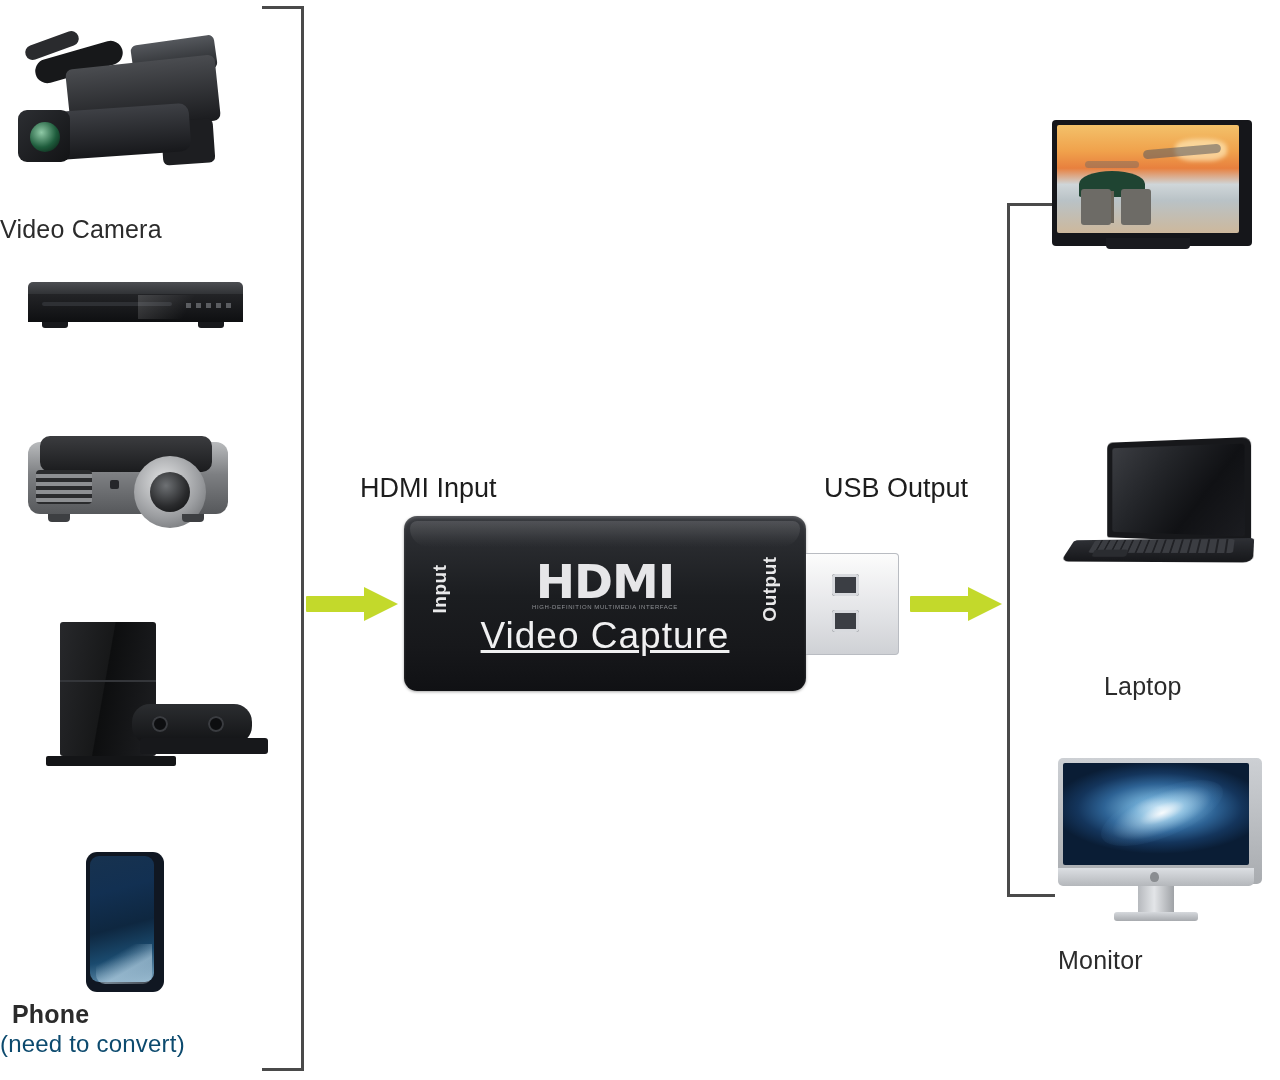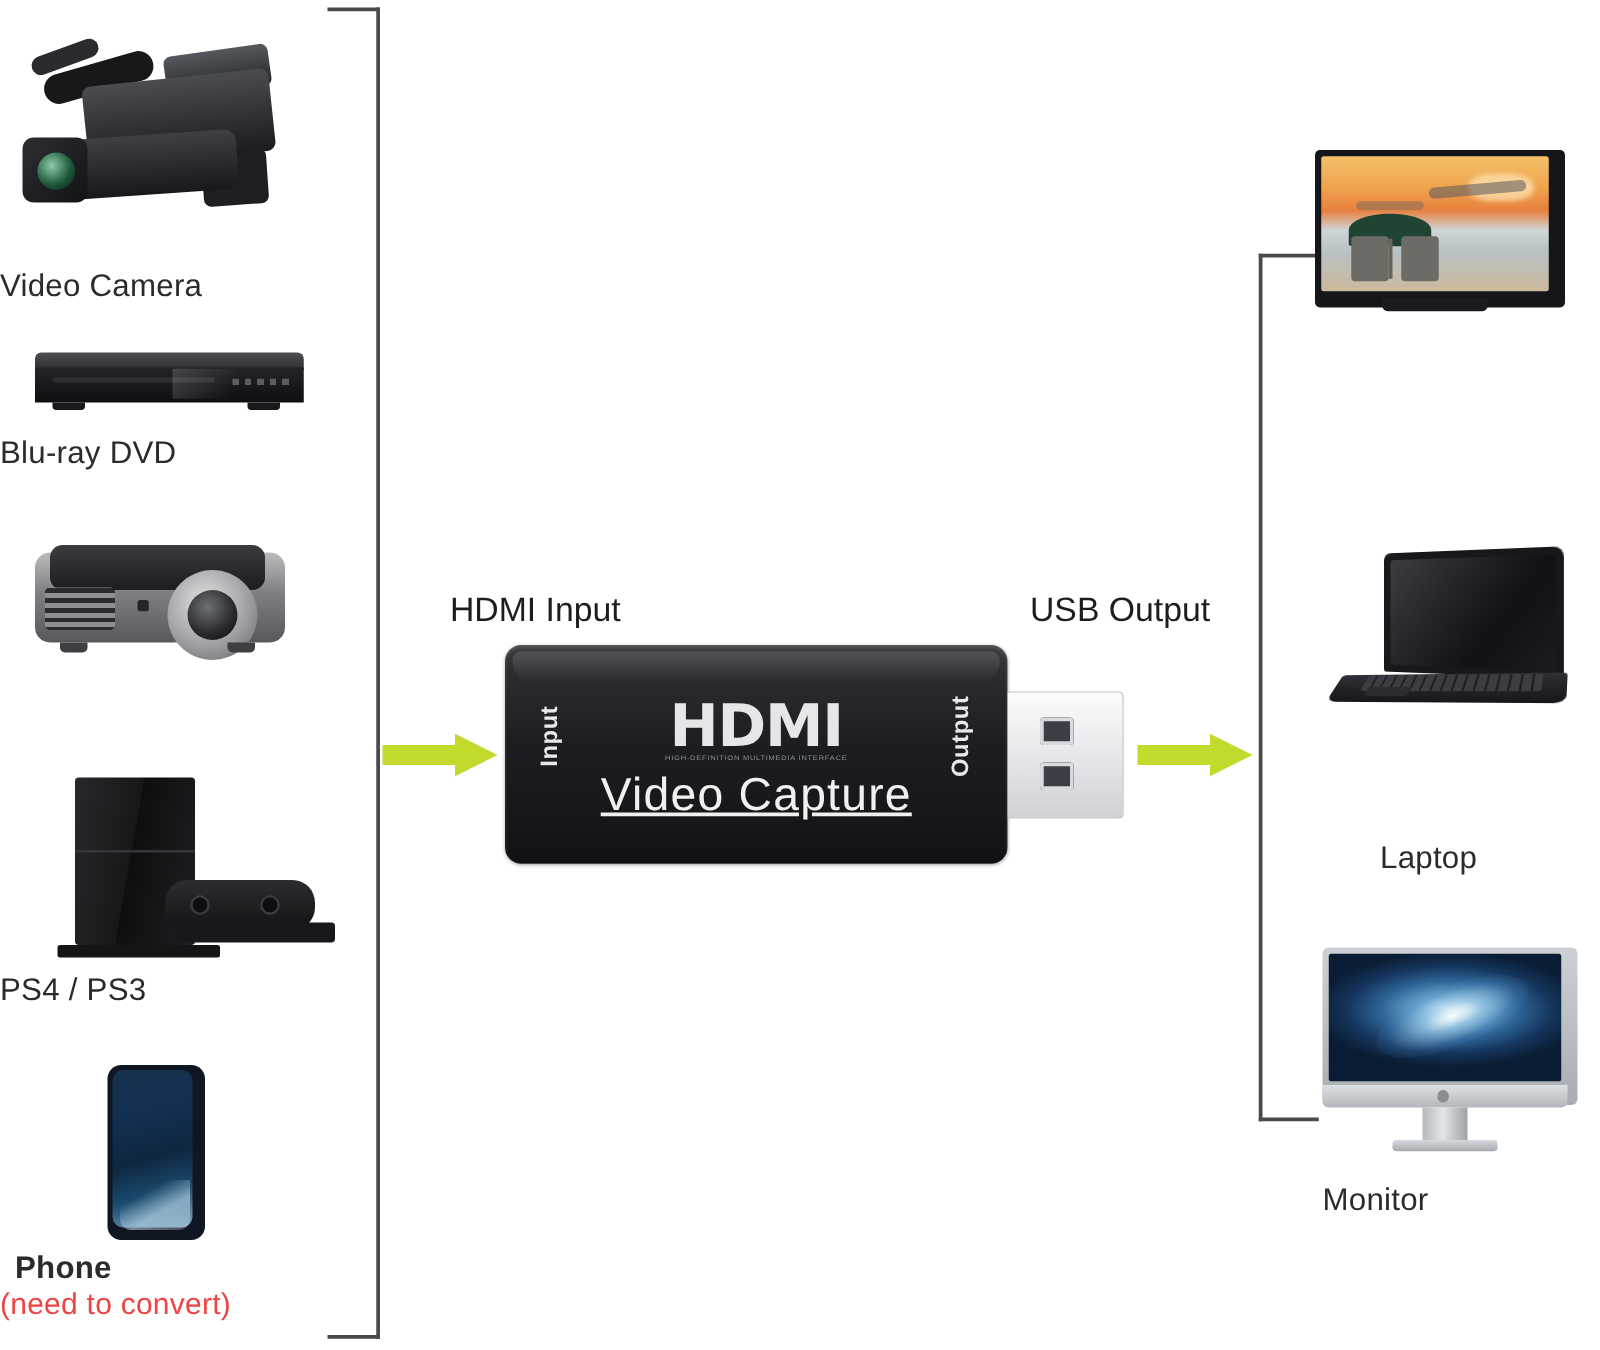--- a/index.html
+++ b/index.html
@@ -20,21 +20,21 @@
   }
   .lbl {
     position: absolute;
     text-align: left;
     color: #2b2b2b;
     font-size: 25px;
     font-weight: 400;
     letter-spacing: .2px;
     white-space: nowrap;
   }
-  .lbl.warn { color: #ef4444; font-size: 24px; }
+  .lbl.warn { color: #0c4a6e; font-size: 24px; }
   .sec-head {
     position: absolute;
     font-size: 27px;
     color: #1d1d1d;
     font-weight: 500;
     white-space: nowrap;
   }
 
   
   .bk-v { position: absolute; width: 3px; background: #4a4a4a; }
@@ -236,21 +236,20 @@
 
   <div class="dev" id="bluray" style="left:18px;top:272px;width:232px;height:60px;">
     <div class="top"></div>
       <div class="front"></div>
       <div class="slot"></div>
     <div class="leds"></div>
       <div class="shine"></div>
       <div class="f1"></div>
       <div class="f2"></div>
   </div>
-  <div class="lbl" style="left:0px;top:348px;width:264px;">Blu-ray DVD</div>
 
   <div class="dev" id="projector" style="left:14px;top:420px;width:228px;height:110px;">
     <div class="shell"></div>
       <div class="lid"></div>
       <div class="vent"></div>
     <div class="btn"></div>
       <div class="lensring"></div>
       <div class="lens"></div>
     <div class="f1"></div>
       <div class="f2"></div>
@@ -258,21 +257,20 @@
 
   <div class="dev" id="ps4" style="left:32px;top:608px;width:240px;height:160px;">
     <div class="box"></div>
       <div class="split"></div>
       <div class="base"></div>
     <div class="pad"></div>
       <div class="stk1"></div>
       <div class="stk2"></div>
       <div class="padbar"></div>
   </div>
-  <div class="lbl" style="left:0px;top:778px;width:248px;">PS4 / PS3</div>
 
   <div class="dev" id="phone" style="left:86px;top:852px;width:78px;height:140px;">
     <div class="shell"></div>
       <div class="screen"></div>
       <div class="ridge"></div>
   </div>
   <div class="lbl" style="left:12px;top:1000px;width:248px;font-weight:bold;">Phone</div>
   <div class="lbl warn" style="left:0px;top:1030px;width:248px;">(need to convert)</div>
 
   <div class="sec-head" style="left:318px;top:473px;margin-left:42px;">HDMI Input</div>

